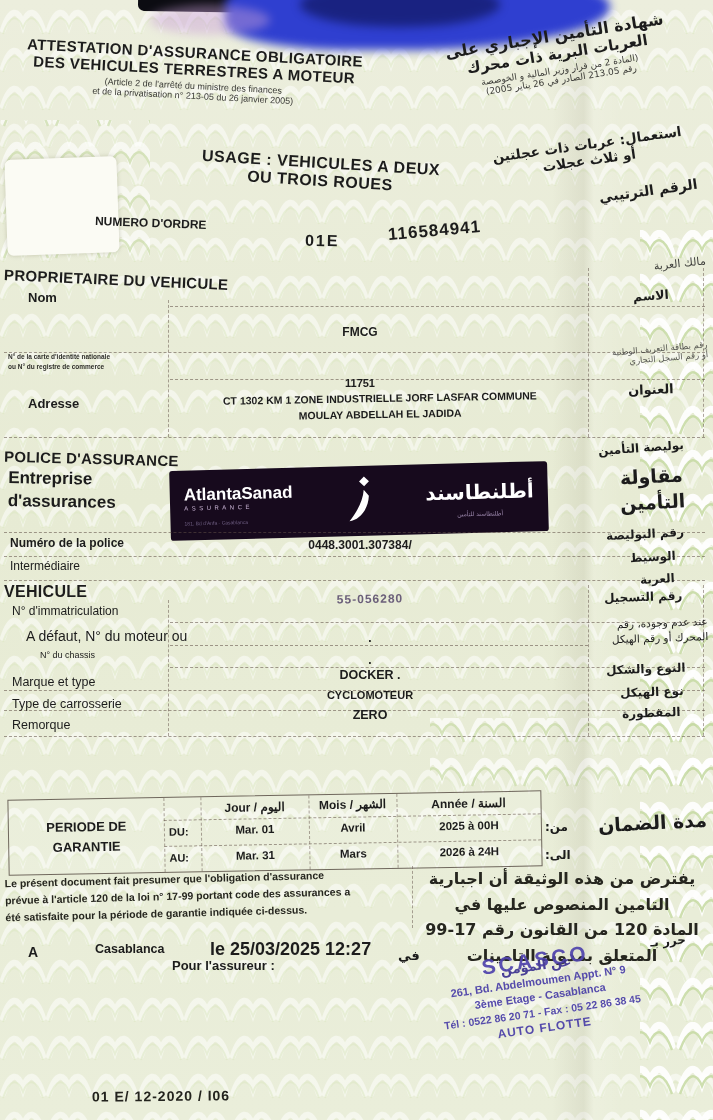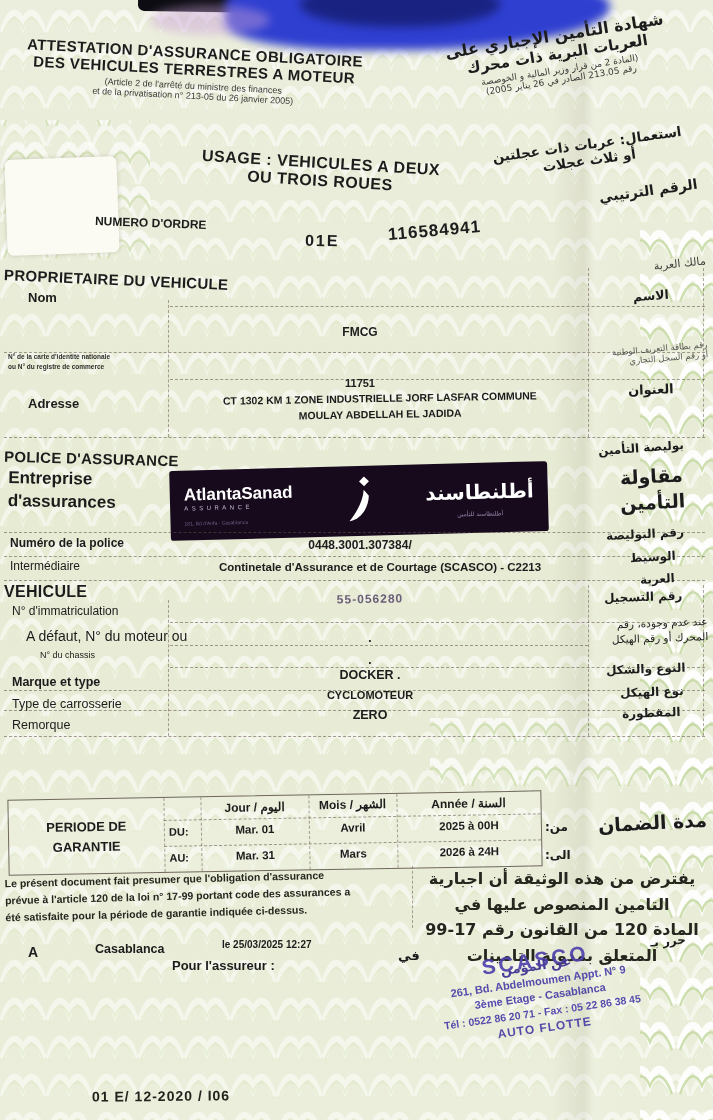--- a/index.html
+++ b/index.html
@@ -140,21 +140,20 @@
     <div>التأمين</div>
   </div>
 
   <div class="hl" style="left:4px;top:532px;width:701px;"></div>
   <div class="abs b" style="left:10px;top:536px;font-size:12px;">Numéro de la police</div>
   <div class="abs ctr b" style="left:250px;top:538px;width:220px;font-size:12px;">0448.3001.307384/</div>
   <div class="abs ar b" style="left:606px;top:527px;font-size:12px;transform:rotate(-3deg);">رقم البوليصة</div>
 
   <div class="hl" style="left:4px;top:556px;width:701px;"></div>
   <div class="abs" style="left:10px;top:559px;font-size:12px;">Intermédiaire</div>
-  <div class="abs ctr b" style="left:170px;top:561px;width:420px;font-size:11.5px;">Continetale d'Assurance et de Courtage (SCASCO) - C2213</div>
   <div class="abs ar b" style="left:630px;top:550px;font-size:12px;transform:rotate(-3deg);">الوسيط</div>
   <div class="hl" style="left:4px;top:580px;width:701px;"></div>
 
   <div class="abs b" style="left:4px;top:583px;font-size:16px;letter-spacing:.3px;">VEHICULE</div>
   <div class="abs ar b" style="left:640px;top:572px;font-size:12px;transform:rotate(-3deg);">العربة</div>
 
   <div class="vl" style="left:168px;top:600px;height:136px;"></div>
   <div class="vl" style="left:588px;top:585px;height:151px;"></div>
   <div class="vl" style="left:703px;top:585px;height:151px;"></div>
 
@@ -167,21 +166,21 @@
   <div class="abs" style="left:40px;top:650px;font-size:9px;">N° du chassis</div>
   <div class="abs ctr b" style="left:360px;top:631px;width:20px;font-size:12px;">.</div>
   <div class="abs ctr b" style="left:360px;top:653px;width:20px;font-size:12px;">.</div>
   <div class="abs ar" style="left:592px;top:616px;width:116px;font-size:10.5px;line-height:1.45;transform:rotate(-2deg);">
     <div>عند عدم وجوده، رقم</div>
     <div>المحرك أو رقم الهيكل</div>
   </div>
   <div class="hl" style="left:170px;top:645px;width:418px;"></div>
   <div class="hl" style="left:170px;top:667px;width:535px;"></div>
 
-  <div class="abs" style="left:12px;top:675px;font-size:12.5px;font-weight:bold;">Marque et type</div>
+  <div class="abs" style="left:12px;top:675px;font-size:12.5px;">Marque et type</div>
   <div class="abs ctr b" style="left:280px;top:668px;width:180px;font-size:12.5px;">DOCKER .</div>
   <div class="abs ar b" style="left:606px;top:662px;font-size:12px;transform:rotate(-2deg);">النوع والشكل</div>
   <div class="hl" style="left:4px;top:690px;width:701px;"></div>
 
   <div class="abs" style="left:12px;top:697px;font-size:12.5px;">Type de carrosserie</div>
   <div class="abs ctr b" style="left:280px;top:689px;width:180px;font-size:11px;">CYCLOMOTEUR</div>
   <div class="abs ar b" style="left:620px;top:685px;font-size:12px;transform:rotate(-2deg);">نوع الهيكل</div>
   <div class="hl" style="left:4px;top:710px;width:701px;"></div>
 
   <div class="abs" style="left:12px;top:718px;font-size:12.5px;">Remorque</div>
@@ -225,21 +224,21 @@
     <div>prévue à l'article 120 de la loi n° 17-99 portant code des assurances a</div>
     <div>été satisfaite pour la période de garantie indiquée ci-dessus.</div>
   </div>
   <div class="abs ar b ctr" style="left:416px;top:866px;width:292px;font-size:16px;line-height:1.6;color:#26261f;">
     <div>يفترض من هذه الوثيقة أن اجبارية التامين المنصوص عليها في</div>
     <div>المادة 120 من القانون رقم 17-99 المتعلق بمدونة التامينات</div>
   </div>
 
   <div class="abs b" style="left:28px;top:944px;font-size:14px;">A</div>
   <div class="abs b" style="left:95px;top:942px;font-size:12.5px;">Casablanca</div>
-  <div class="abs b" style="left:222px;top:939px;font-size:10px;">le 25/03/2025 12:27</div>
+  <div class="abs b" style="left:210px;top:939px;font-size:18px;">le 25/03/2025 12:27</div>
   <div class="abs b" style="left:172px;top:958px;font-size:13px;">Pour l'assureur :</div>
   <div class="abs ar b" style="left:398px;top:948px;font-size:13px;">في</div>
   <div class="abs ar b" style="left:650px;top:934px;font-size:12px;transform:rotate(-5deg);">حرر بـ</div>
 
   <div class="abs stamp" style="left:382px;top:948px;width:315px;transform:rotate(-8deg);">
     <div class="b" style="font-size:21px;letter-spacing:3px;color:#5044ad;">SCASCO</div>
     <div class="ar b" style="font-size:13px;color:#3d3390;margin-top:-14px;">عن المؤمن</div>
     <div class="b" style="font-size:11px;margin-top:2px;">261, Bd. Abdelmoumen Appt. N° 9</div>
     <div class="b" style="font-size:11px;margin-top:3px;">3ème Etage - Casablanca</div>
     <div class="b" style="font-size:10.5px;margin-top:4px;">Tél : 0522 86 20 71 - Fax : 05 22 86 38 45</div>

